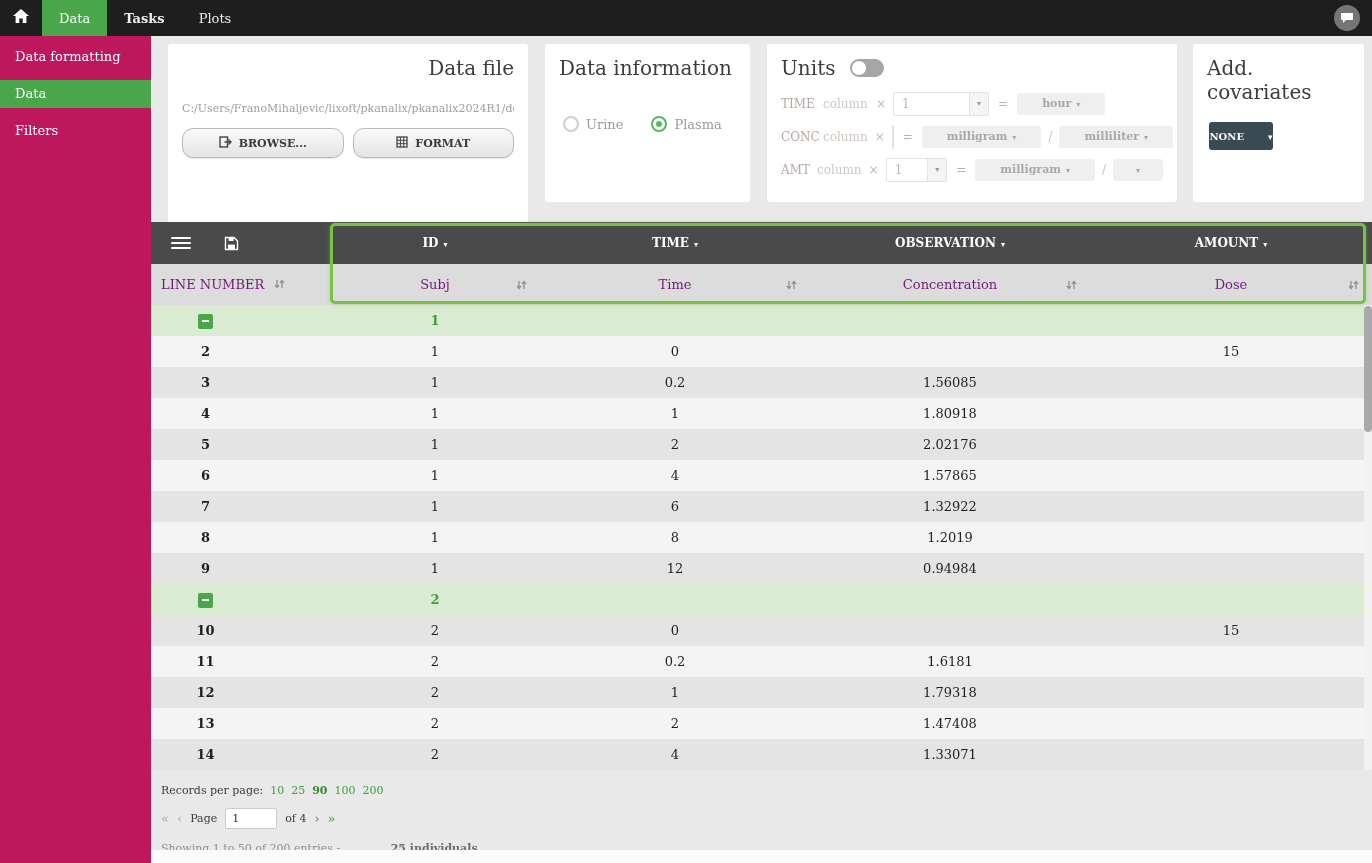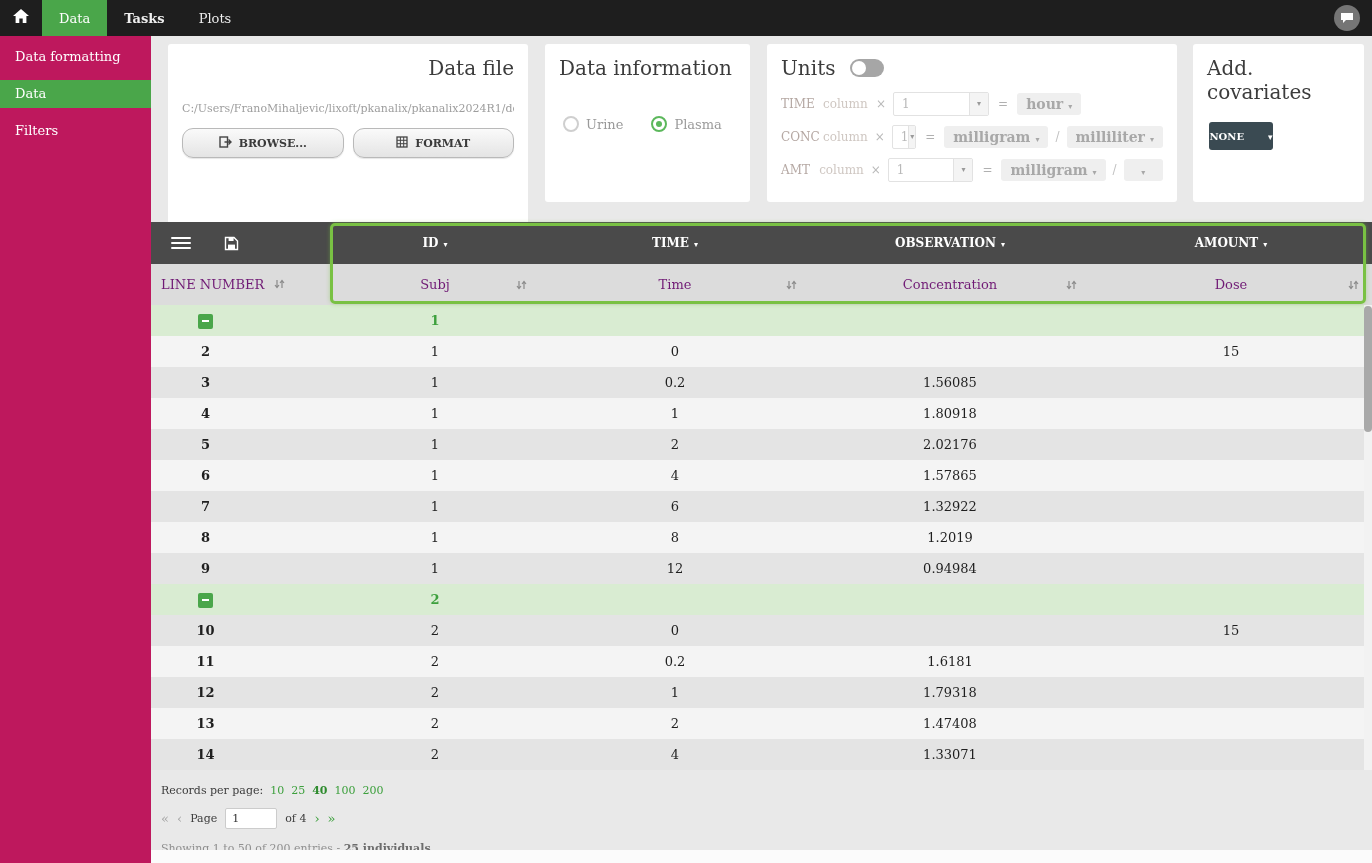--- a/index.html
+++ b/index.html
@@ -41,22 +41,22 @@
   .toggle .knob { position:absolute; left:2px; top:2px; width:14px; height:14px; border-radius:50%; background:#fff; }
   .unit-rows { margin-top:11px; display:flex; flex-direction:column; gap:8px; }
   .unit-row { display:flex; align-items:center; gap:7px; height:25px; }
   .u-label { width:35px; font-size:12px; color:#b5a8a3; }
   .u-col { width:46px; font-size:12px; color:#cfc7c2; }
   .u-x { font-size:12px; color:#b9b9b9; }
   .u-input { display:flex; width:96px; height:24px; border:1px solid #e2e2e2; background:#fff; border-radius:2px; overflow:hidden; cursor:text; }
   .u-val { flex:1; font-size:12px; color:#b9b9b9; padding:4px 0 0 8px; }
   .u-caretbox { width:19px; background:#f4f4f4; border-left:1px solid #e2e2e2; display:flex; align-items:center; justify-content:center; color:#9a9a9a; }
   .u-eq { font-size:12px; color:#b0b0b0; margin:0 2px; }
-  .u-btn { height:22px; background:#efefef; border-radius:3px; padding:0 9px; display:flex; align-items:center; gap:5px;
-    font-size:14px; font-weight:bold; color:#a8a8a8; cursor:pointer; }
+  .u-btn { height:22px; background:#efefef; border-radius:3px; padding:0 25px; display:flex; align-items:center; gap:5px;
+    font-size:11px; font-weight:bold; color:#a8a8a8; cursor:pointer; }
   .u-btn.empty { width:42px; justify-content:center; }
   .u-slash { font-size:12px; color:#c0c0c0; }
   .cdown::after { content:"▾"; font-size:8px; line-height:1; }
   .cdown.big::after { font-size:9px; }
   .panel-cov { left:1042px; top:8px; width:171px; height:158px; }
   .none-btn { margin-top:18px; margin-left:2px; width:64px; height:28px; background:#3a4a52; color:#fff; border-radius:3px;
     font-size:10px; font-weight:bold; display:flex; align-items:center; justify-content:center; gap:24px; cursor:pointer; }
   .none-btn .cdown::after { color:#fff; }
   
   .table-area { position:absolute; left:0; top:186px; width:1221px; }
@@ -87,21 +87,21 @@
   
   .table-footer { position:absolute; left:10px; top:734px; width:1200px; font-size:11px; }
   .rec-line { margin-top:14px; display:flex; gap:7px; align-items:flex-end; color:#3c3c3c; }
   .rec-opt { color:#3da03d; cursor:pointer; }
   .rec-opt.selected { font-weight:bold; color:#2e8b2e; }
   .page-line { margin-top:11px; display:flex; align-items:center; gap:8px; color:#3c3c3c; }
   .pg-btn { color:#3da03d; font-size:13px; cursor:pointer; line-height:1; }
   .pg-btn.disabled { color:#a5a5a5; }
   .pg-input { width:52px; height:21px; border:1px solid #ccc; border-radius:2px; font-size:11px; padding:0 6px; color:#333; font-family:"DejaVu Serif", serif; background:#fff; }
   .show-line { margin-top:13px; color:#8f8f8f; }
-  .show-line b { color:#6d6d6d; }
+  .show-line b { color:#6d6d6d;margin-left:47px; }
   
   .sb-track { position:absolute; right:0; top:269px; width:8px; height:465px; background:#f2f2f2; }
   .sb-thumb { position:absolute; right:0; top:270px; width:8px; height:126px; background:#a9a9a9; border-radius:4px; cursor:pointer; }
   .bottom-strip { position:absolute; left:0; bottom:0; width:1221px; height:13px; background:#fbfbfb; }
 </style>
 </head>
 <body>
 
 <div class="topbar">
   <div class="home-btn">
@@ -433,21 +433,21 @@
           </tr>
         </tbody>
     </table>
   </div>
 
   <div class="table-footer">
     <div class="rec-line">
       <span>Records per page:</span>
       <span class="rec-opt">10</span>
       <span class="rec-opt">25</span>
-      <span class="rec-opt selected">40</span>
+      <span class="rec-opt selected">90</span>
       <span class="rec-opt">100</span>
       <span class="rec-opt">200</span>
     </div>
     <div class="page-line">
       <span class="pg-btn disabled">«</span>
       <span class="pg-btn disabled">‹</span>
       <span>Page</span>
       <input class="pg-input" value="1" style="">
       <span>of 4</span>
       <span class="pg-btn">›</span>

